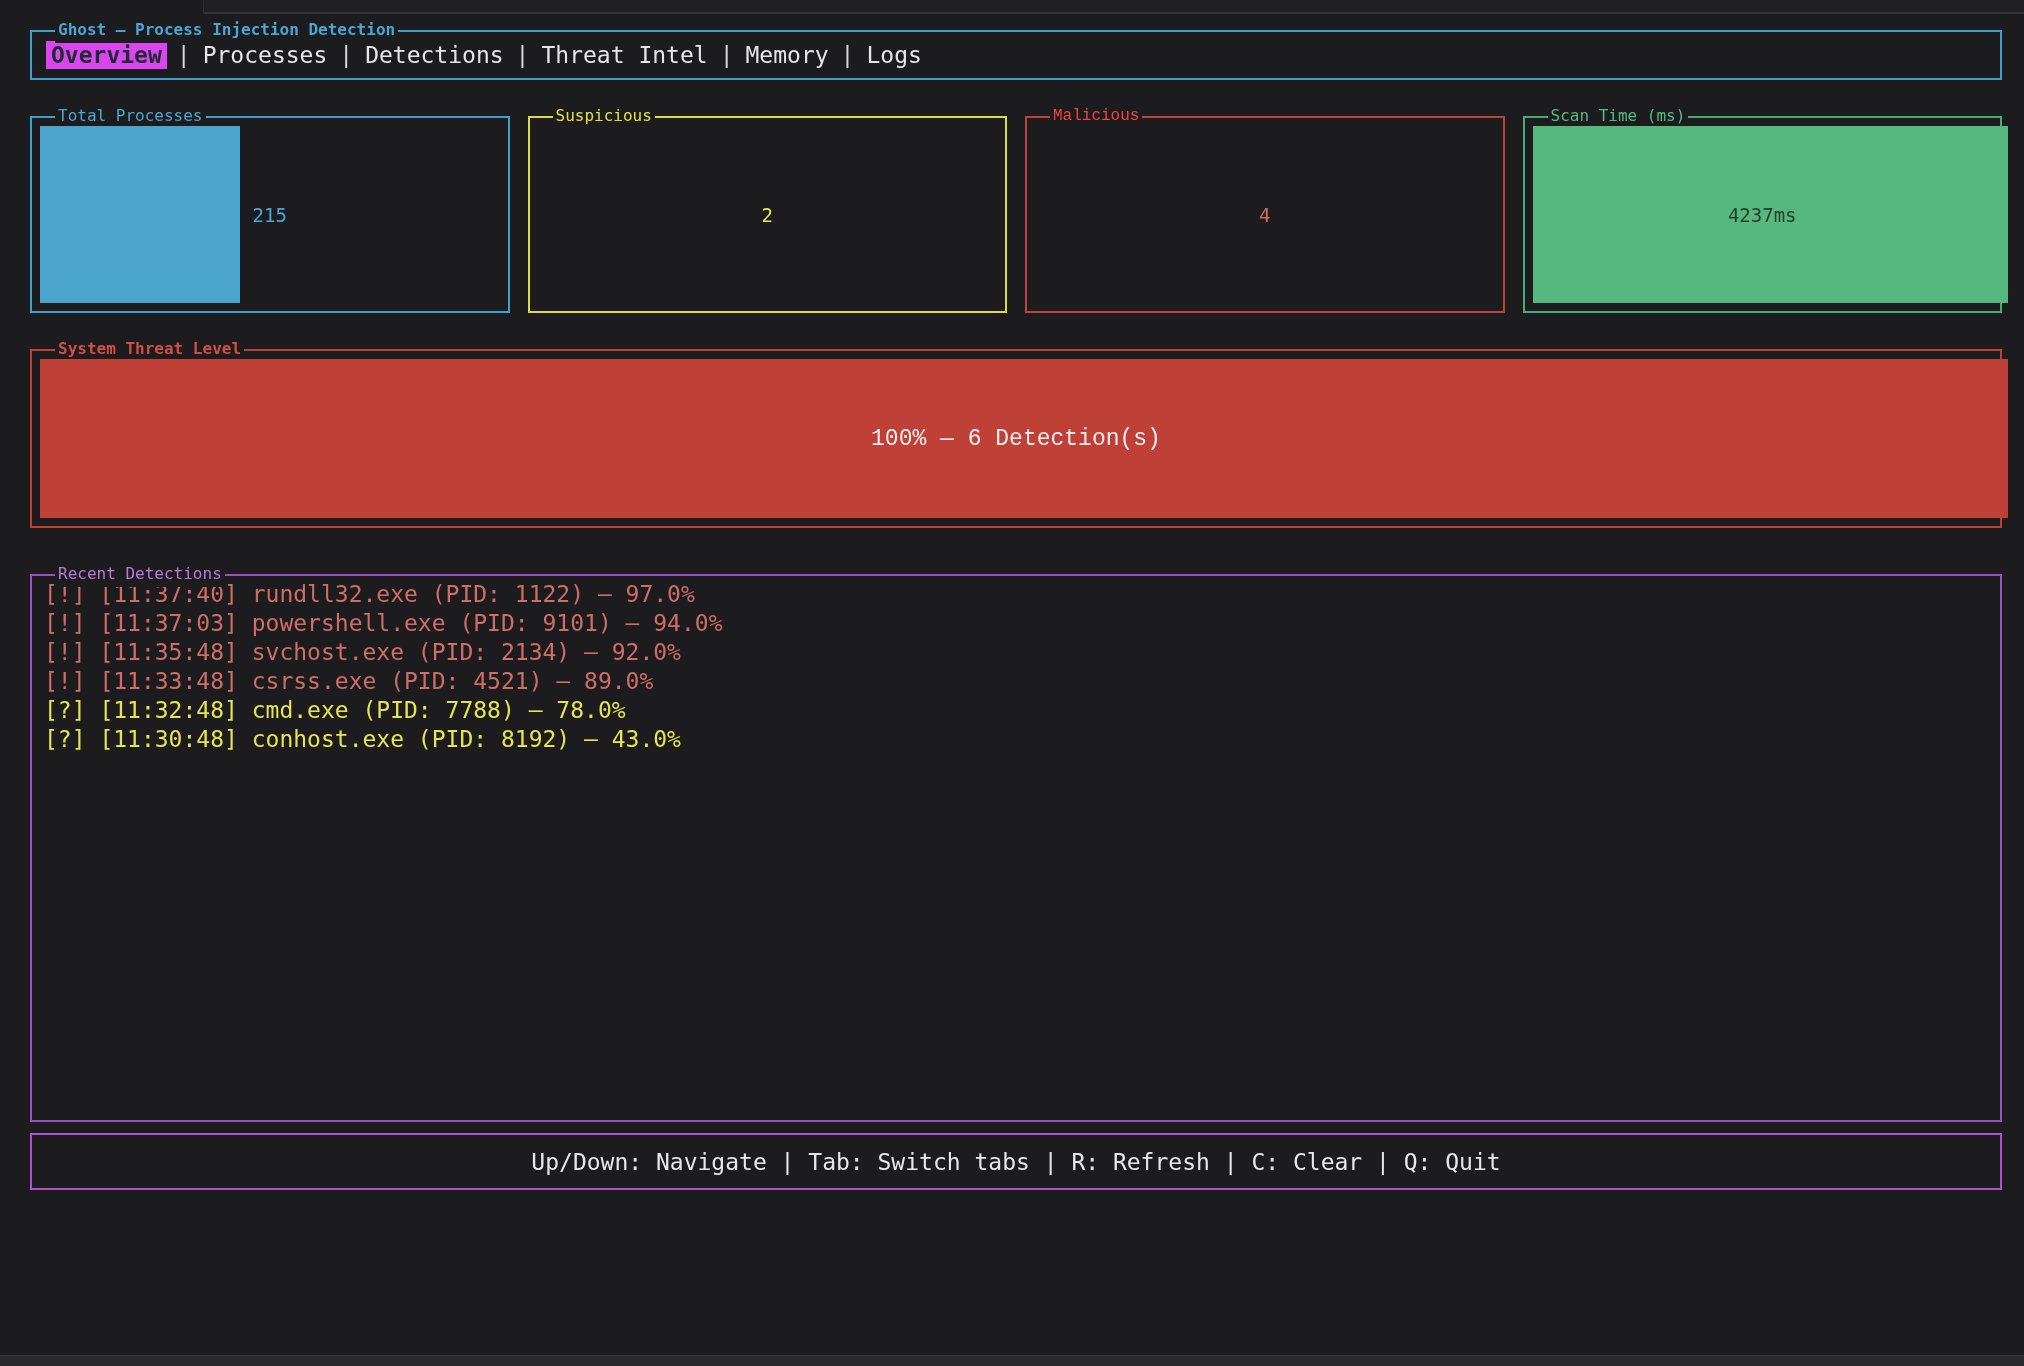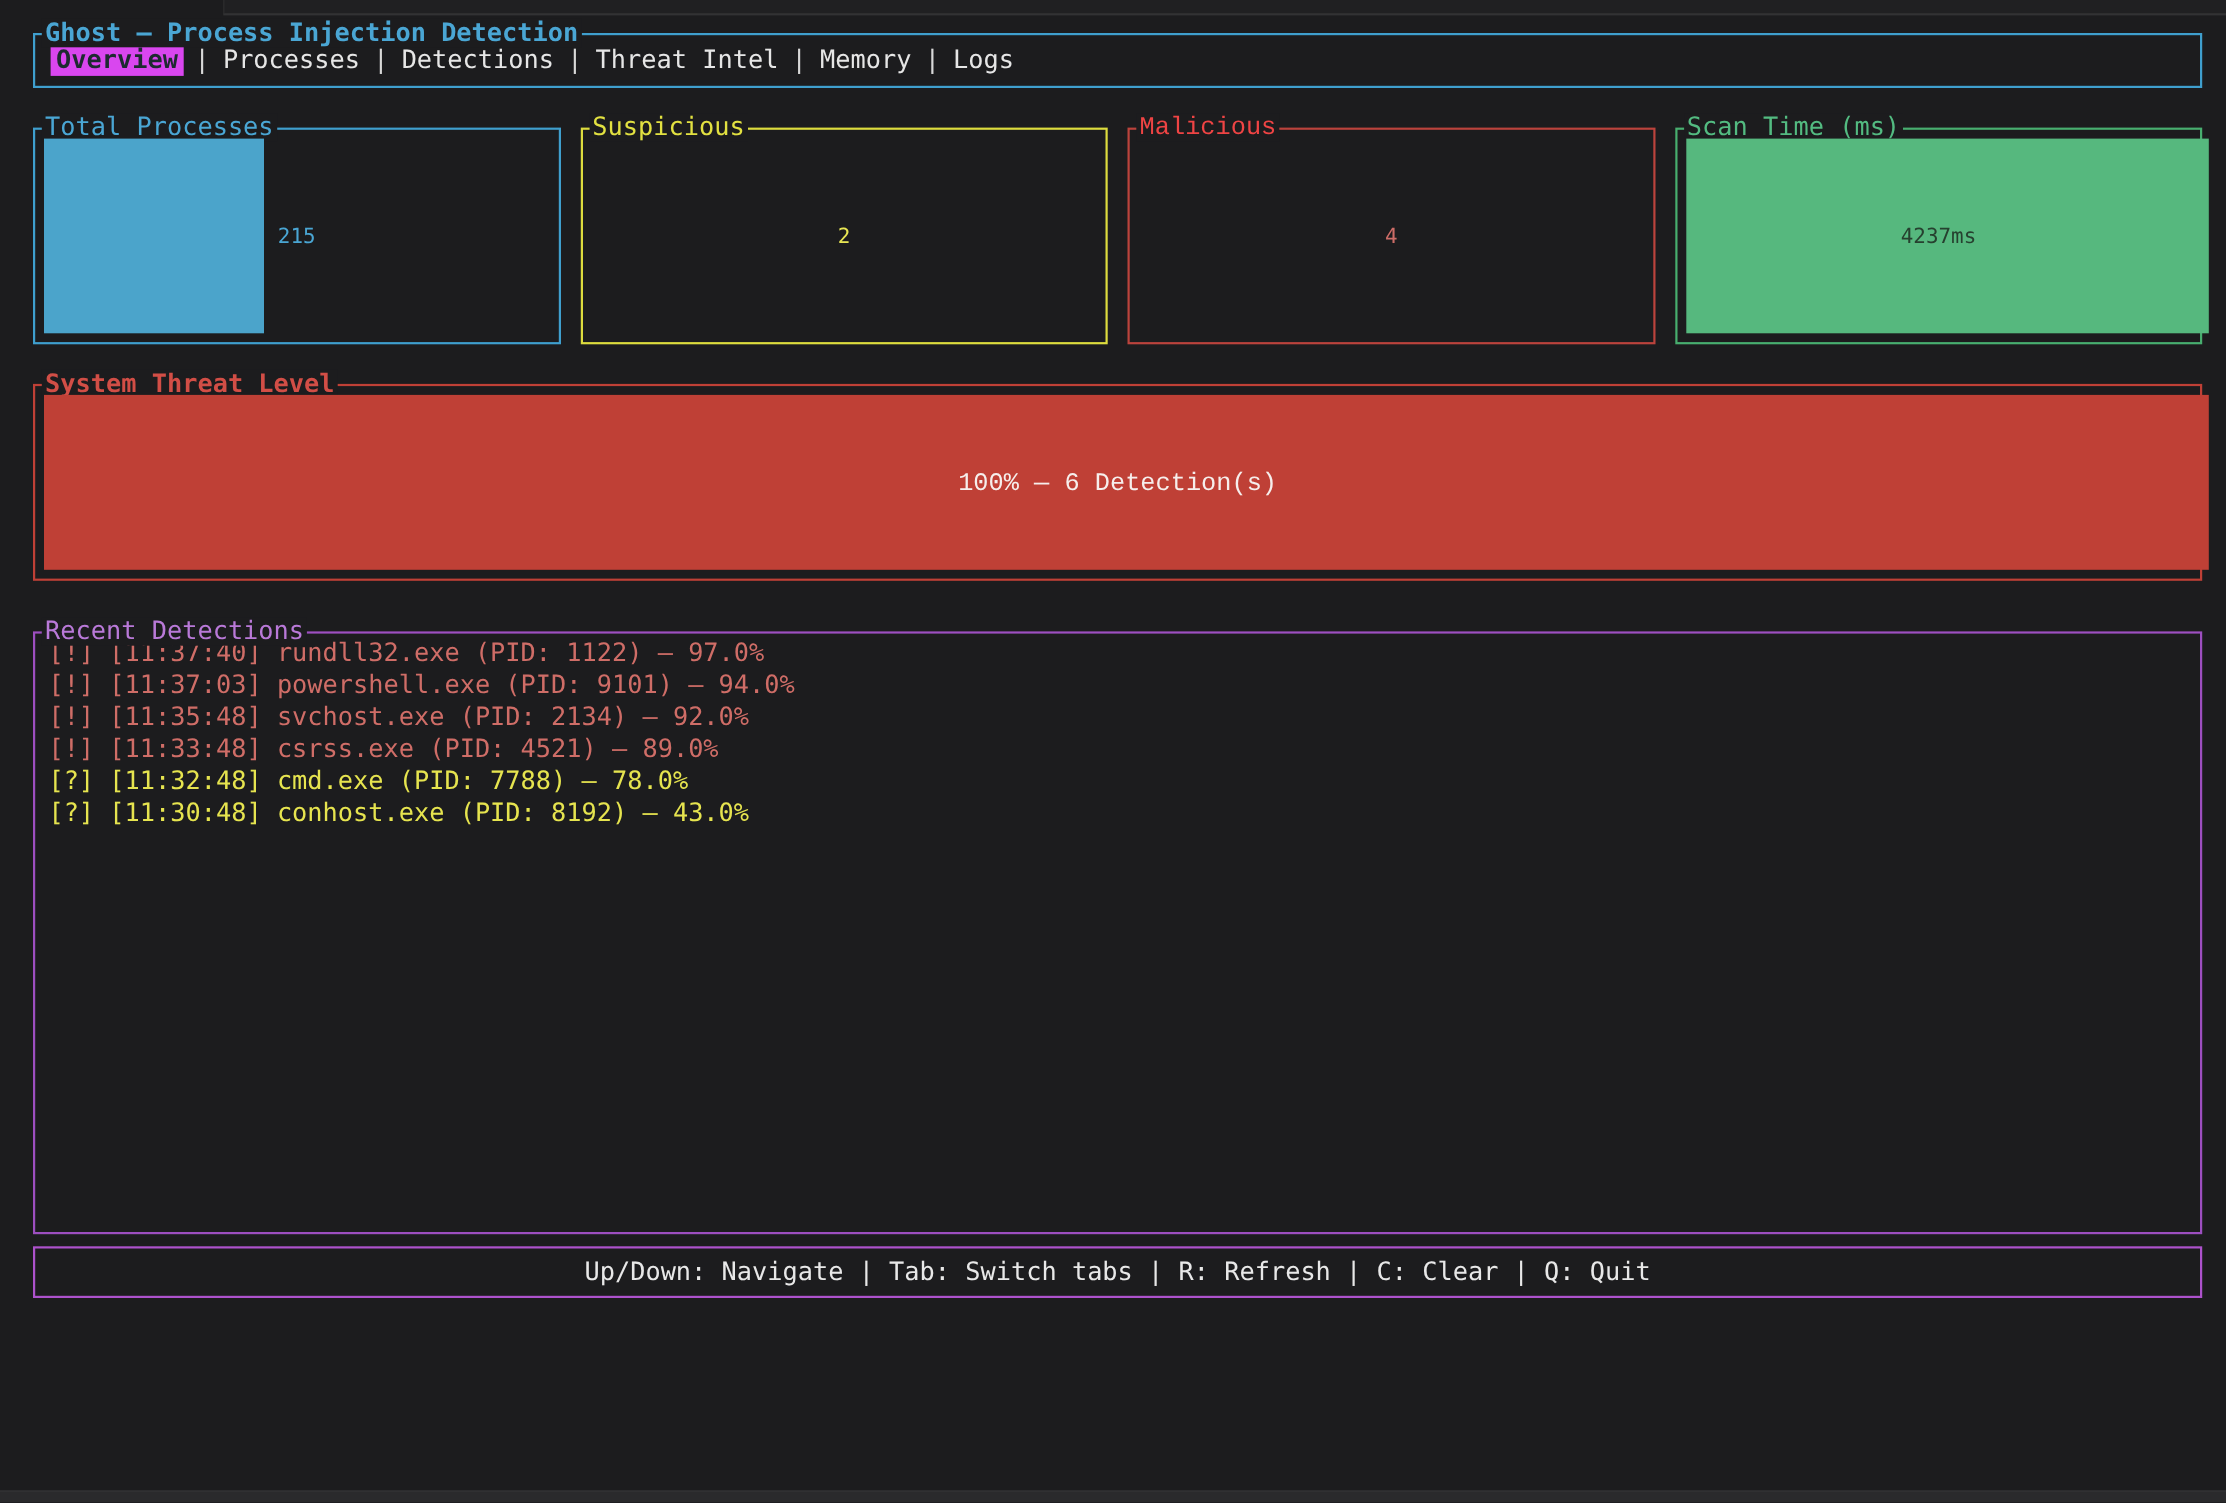--- a/index.html
+++ b/index.html
@@ -21,23 +21,23 @@
     background: #202022; border-left: 1px solid #2e2e30; border-bottom: 2px solid #323234;
   }
   .edge-bottom {
     position: absolute; bottom: 0; left: 0; right: 0; height: 11px;
     background: #2a2a2c; border-top: 1px solid #363638;
   }
 
   
   .panel { position: relative; border: 2px solid #888; }
   .panel-title {
-    position: absolute; top: -15px; left: 6px;
+    position: absolute; top: -15px; left: 23px;
     background: #1c1c1e; padding: 0 3px;
-    font-size: 23px; line-height: 26px; white-space: pre;
+    font-size: 16px; line-height: 26px; white-space: pre;
   }
 
   
   .panel-tabs { height: 50px; border-color: #3f9fce; }
   .panel-tabs .panel-title { color: #4aa6d4; font-weight: bold; }
   .tabbar {
     display: flex; align-items: center; height: 100%;
     padding-left: 14px; font-size: 23px; color: #e6e6e6; white-space: pre;
   }
   .tab { padding: 1px 2px; }
@@ -85,21 +85,21 @@
   }
 
   
   .panel-detections { margin-top: 46px; height: 548px; border-color: #9d4fc0; }
   .panel-detections .panel-title { color: #b979d8; }
   .det-list { padding: 4px 12px; }
   .det-row { font-size: 23px; line-height: 29px; white-space: pre; }
 
   
   .panel-help {
-    margin-top: 11px; height: 47px; border-color: #ad52cc;
+    margin-top: 11px; height: 57px; border-color: #ad52cc;
     display: flex; align-items: center; justify-content: center;
   }
   .help-text { font-size: 23px; color: #e8e8e8; white-space: pre; }
 </style>
 </head>
 <body>
 
 <div class="edge-top"></div>
 
 <div class="screen">

